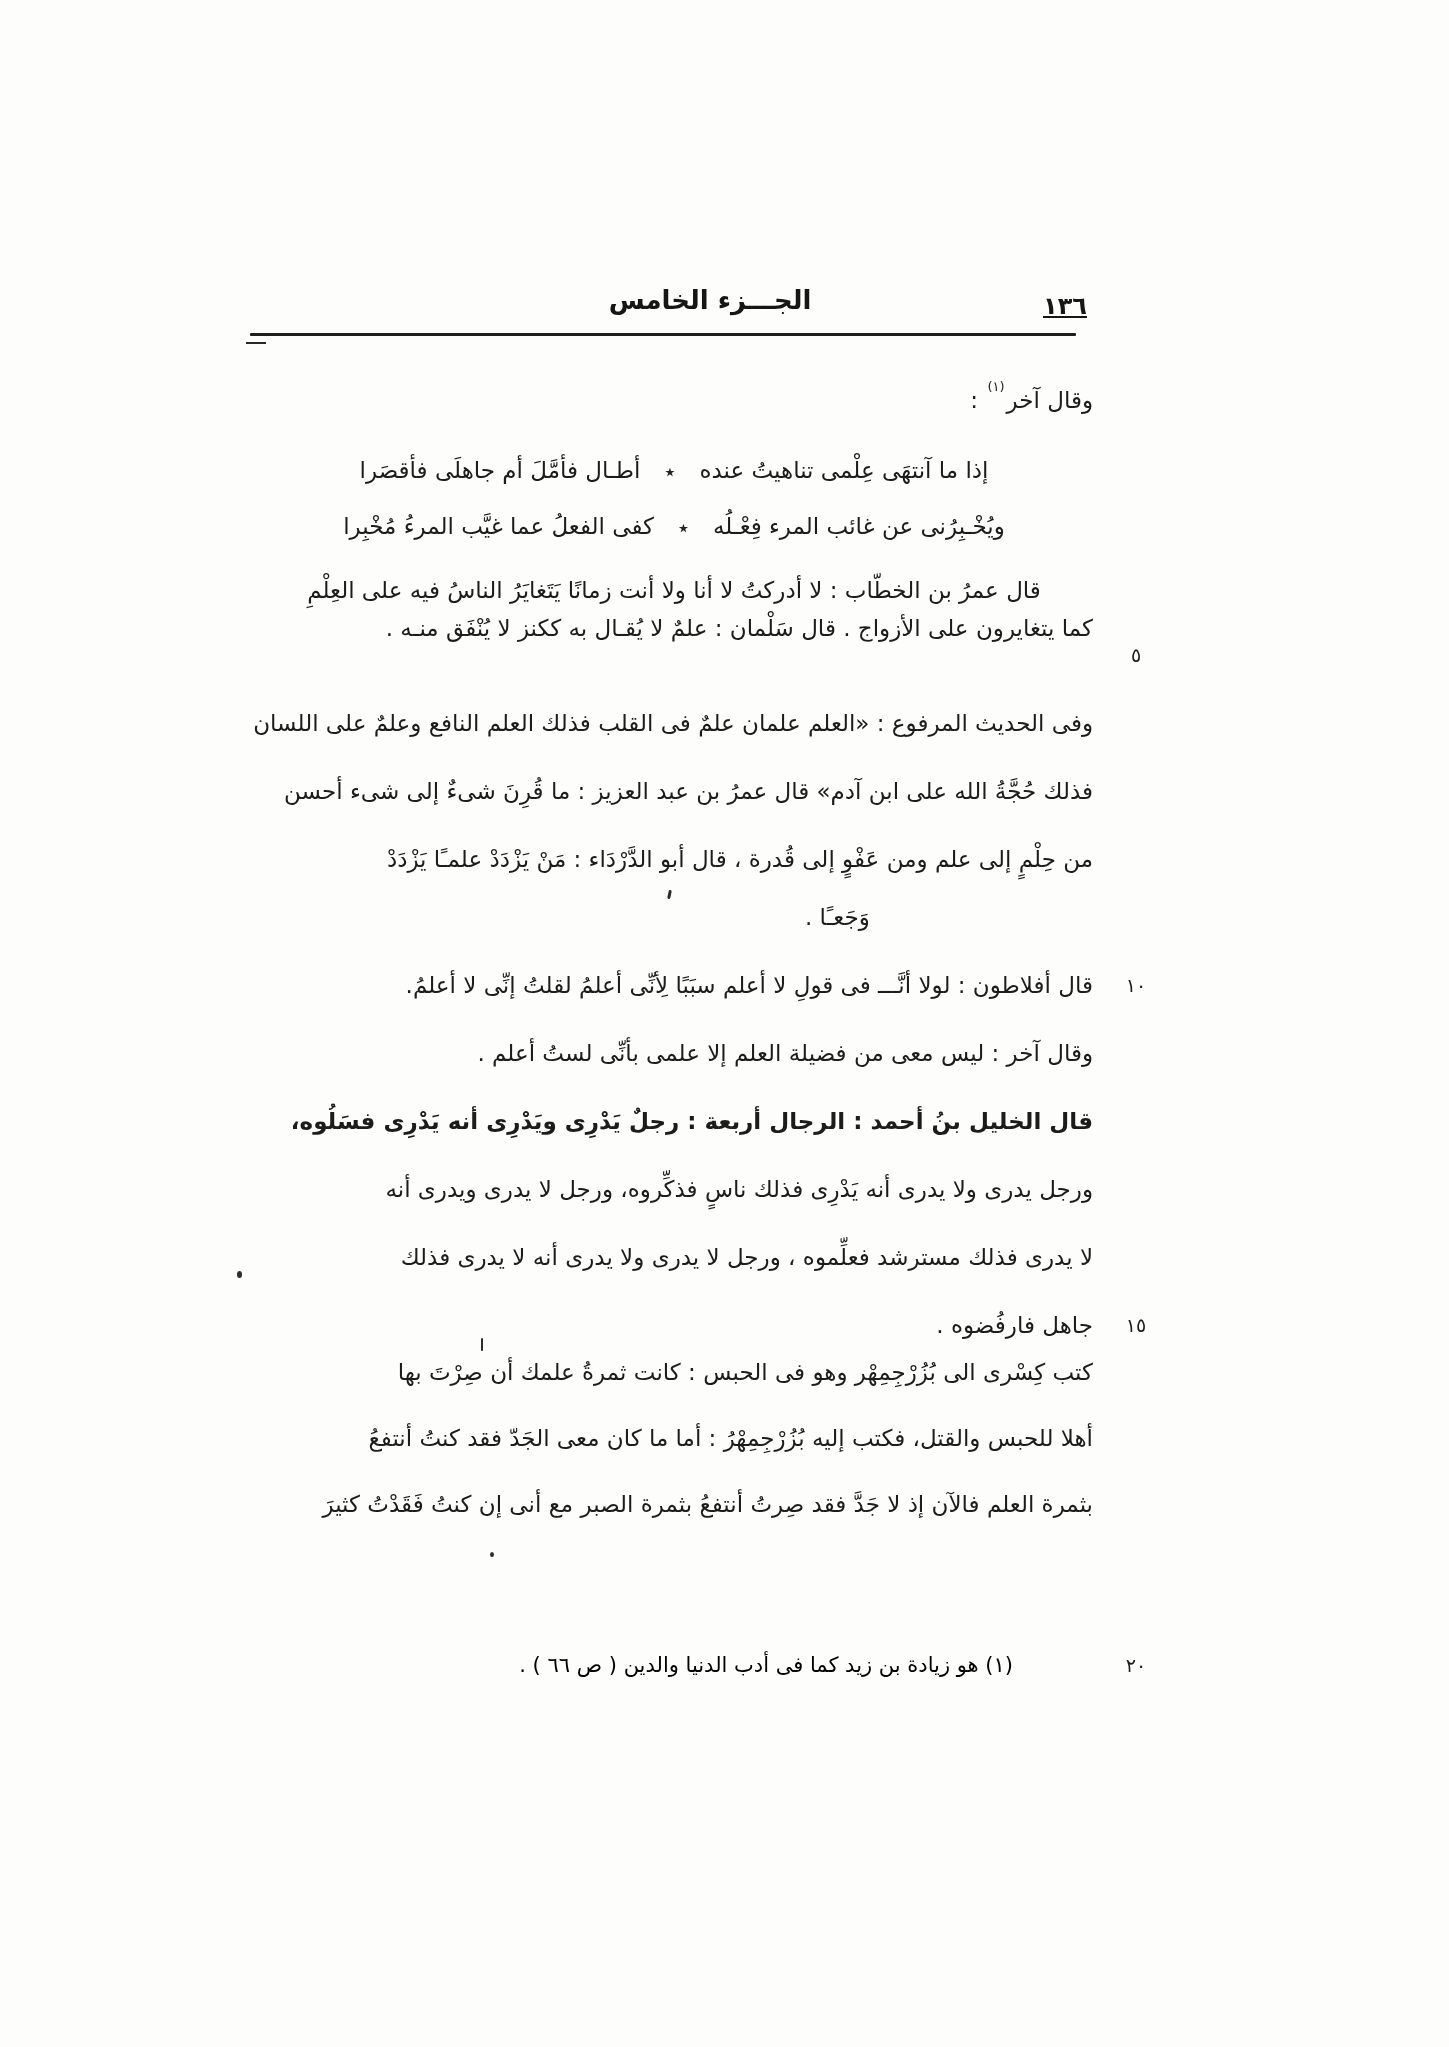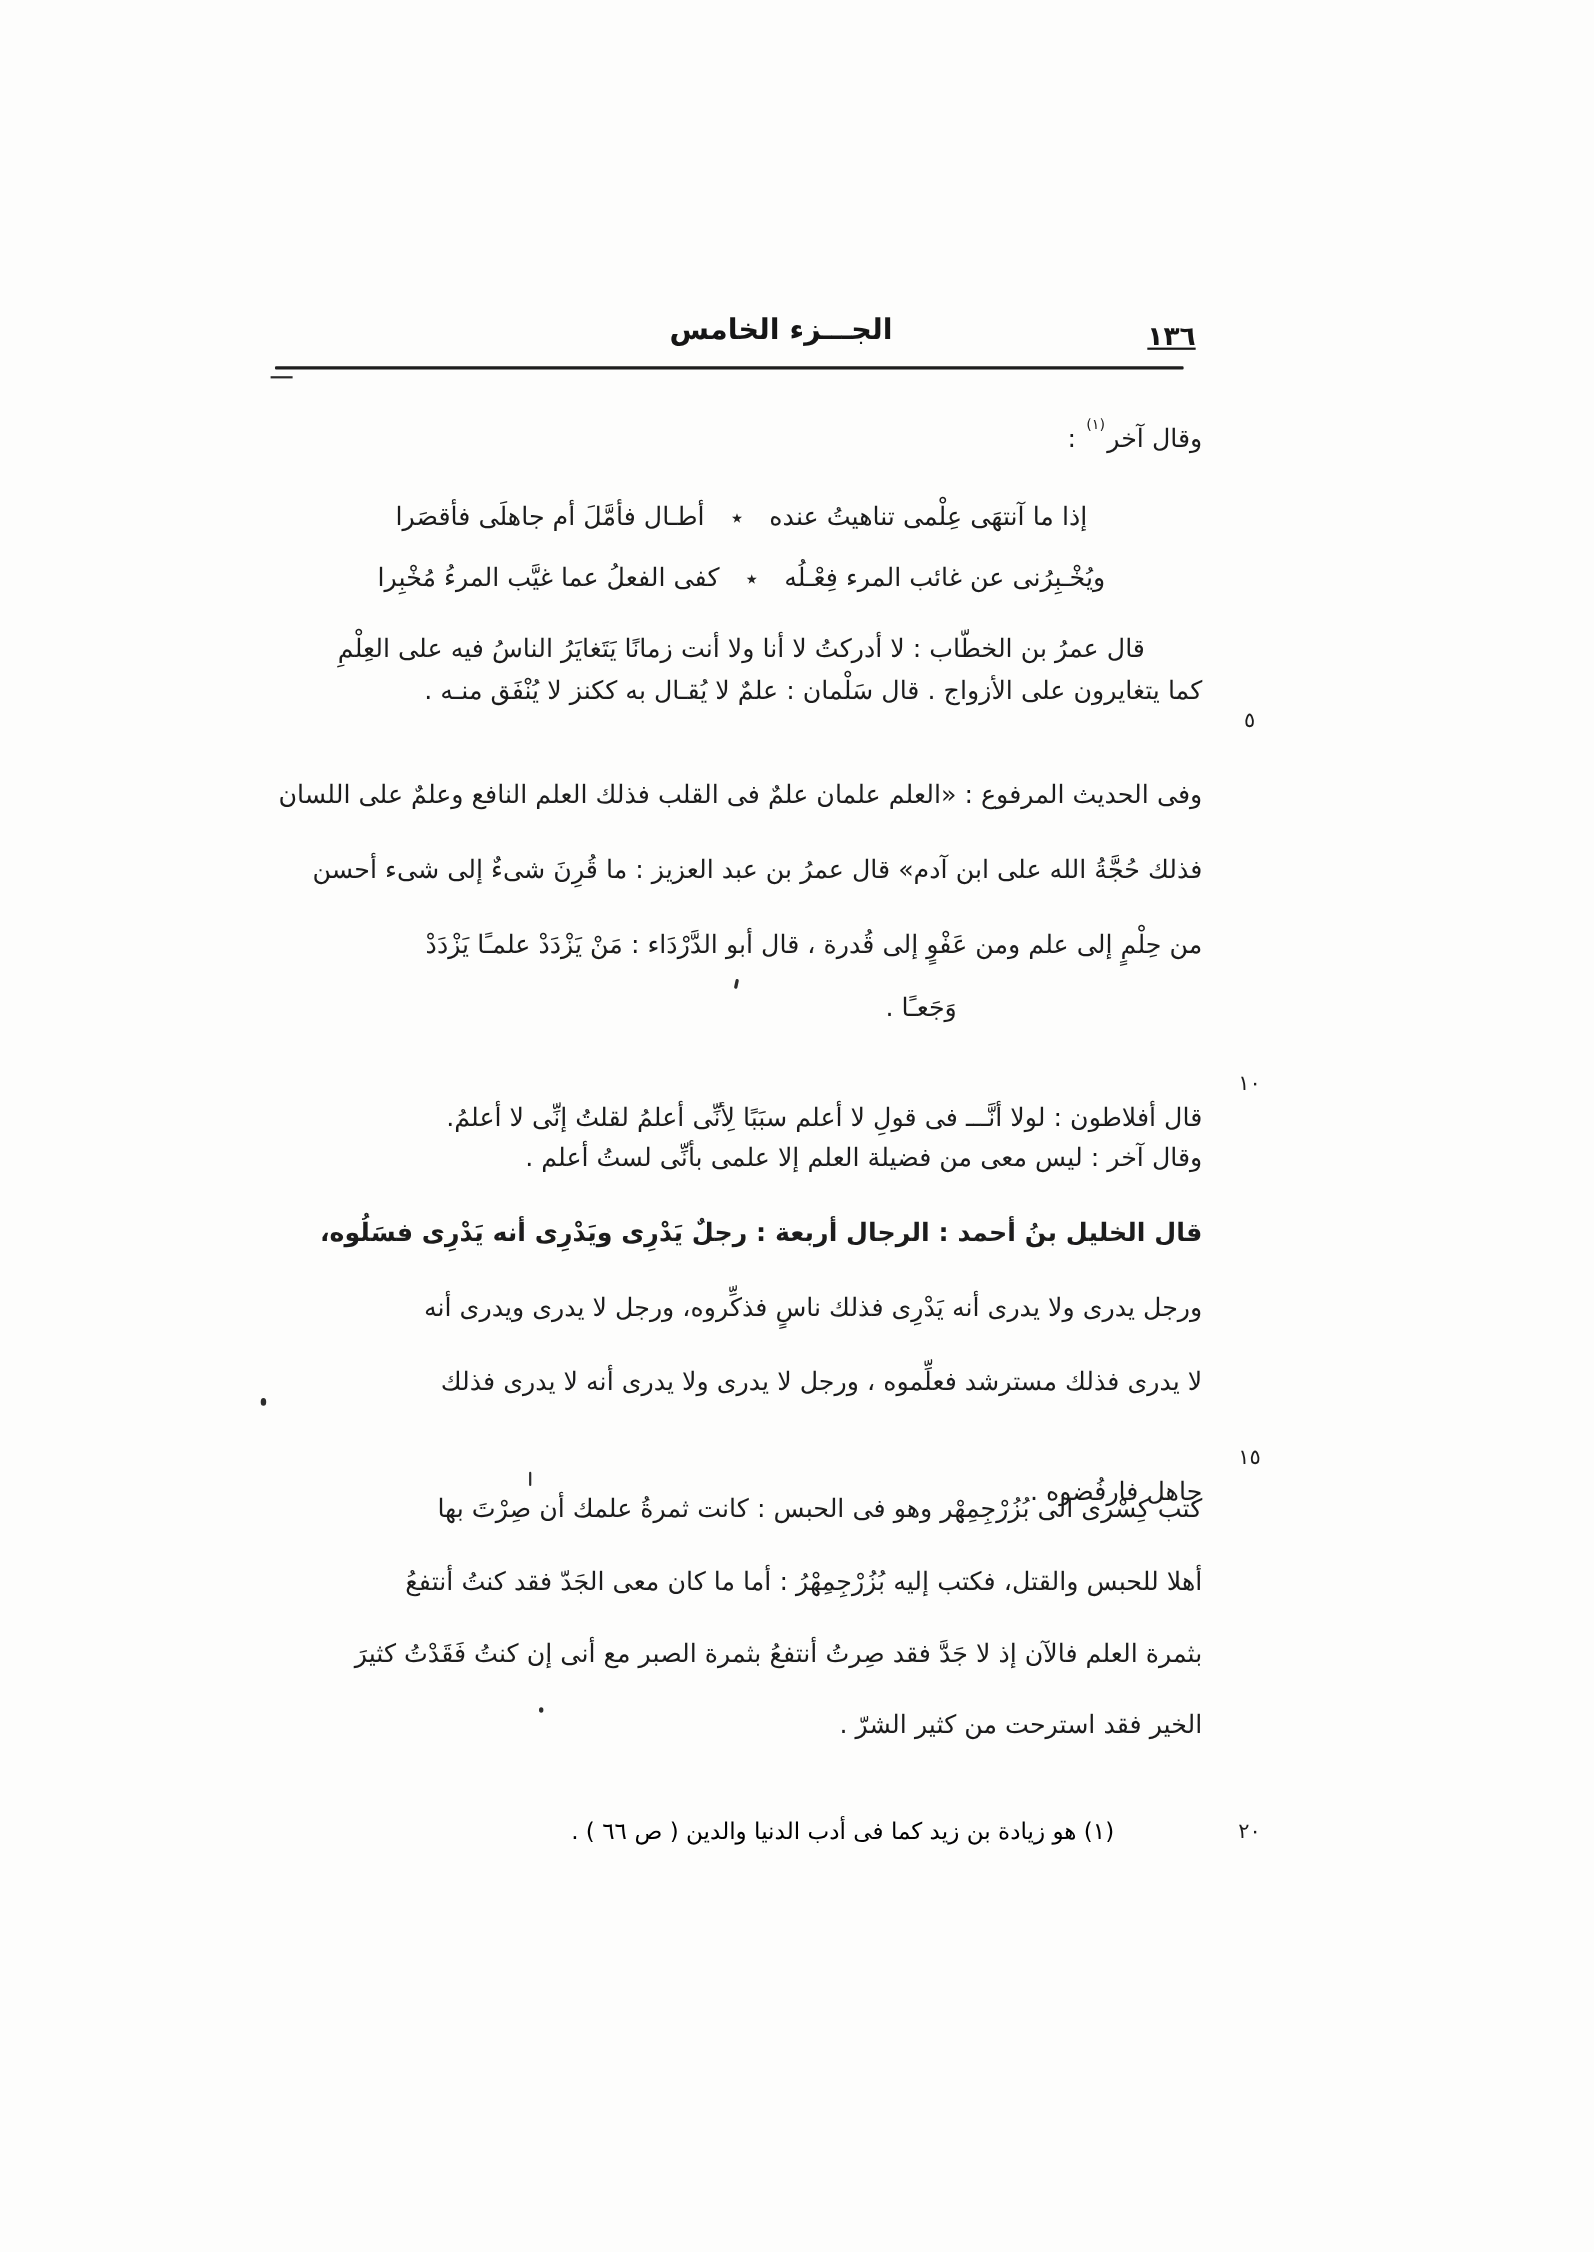--- a/index.html
+++ b/index.html
@@ -40,21 +40,21 @@
   }
   .poem{text-align:center;}
   .poem .sep{display:inline-block;margin:0 24px;font-size:20px;color:#222;}
   .tail-left{text-align:left;padding-left:550px;}
   .fref{
     display:inline-block;font-size:13px;vertical-align:super;
     position:relative;top:-8px;margin:0 2px;
   }
   .ind-10{padding-right:10px;font-weight:bold;} .ind-15{padding-right:15px;text-align:center;}
   .ind-25{padding-right:25px;} .ind-30{padding-right:30px;}
-  .ind-40{padding-right:40px;margin-top:32px;}
+  .ind-40{padding-right:40px;}
   
   .mnum{
     position:absolute;left:1108px;width:56px;
     font-size:19px;line-height:28px;text-align:center;color:#1c1c1c;
   }
   
   .footnote{
     position:absolute;left:255px;width:838px;
     font-size:21px;line-height:34px;text-align:right;
     padding-right:80px;box-sizing:border-box;
@@ -97,21 +97,20 @@
   <div class="bline tail-left" style="top:897px">وَجَعـًا .</div>
   <div class="bline ind-40" style="top:965px">قال أفلاطون : لولا أنَّـــ فى قولِ لا أعلم سبَبًا لِأنِّى أعلمُ لقلتُ إنِّى لا أعلمُ.</div>
   <div class="bline" style="top:1033px">وقال آخر : ليس معى من فضيلة العلم إلا علمى بأنِّى لستُ أعلم .</div>
   <div class="bline ind-10" style="top:1101px">قال الخليل بنُ أحمد : الرجال أربعة : رجلٌ يَدْرِى ويَدْرِى أنه يَدْرِى فسَلُوه،</div>
   <div class="bline" style="top:1169px">ورجل يدرى ولا يدرى أنه يَدْرِى فذلك ناسٍ فذكِّروه، ورجل لا يدرى ويدرى أنه</div>
   <div class="bline" style="top:1237px">لا يدرى فذلك مسترشد فعلِّموه ، ورجل لا يدرى ولا يدرى أنه لا يدرى فذلك</div>
   <div class="bline ind-40" style="top:1305px">جاهل فارفُضوه .</div>
   <div class="bline ind-25" style="top:1352px">كتب كِسْرى الى بُزُرْجِمِهْر وهو فى الحبس : كانت ثمرةُ علمك أن صِرْتَ بها</div>
   <div class="bline" style="top:1418px">أهلا للحبس والقتل، فكتب إليه بُزُرْجِمِهْرُ : أما ما كان معى الجَدّ فقد كنتُ أنتفعُ</div>
   <div class="bline" style="top:1484px">بثمرة العلم فالآن إذ لا جَدَّ فقد صِرتُ أنتفعُ بثمرة الصبر مع أنى إن كنتُ فَقَدْتُ كثيرَ</div>
-  <div class="bline" style="top:1548px">الخير فقد استرحت من كثير الشرّ .</div>
 
   <div class="mnum" style="top:641px">٥</div>
   <div class="mnum" style="top:971px">١٠</div>
   <div class="mnum" style="top:1311px">١٥</div>
   <div class="mnum" style="top:1651px">٢٠</div>
 
   <div class="footnote" style="top:1648px">(١) هو زيادة بن زيد كما فى أدب الدنيا والدين ( ص ٦٦ ) .</div>
 
   <div class="speck speck-dot1"></div>
   <div class="speck speck-tick"></div>

